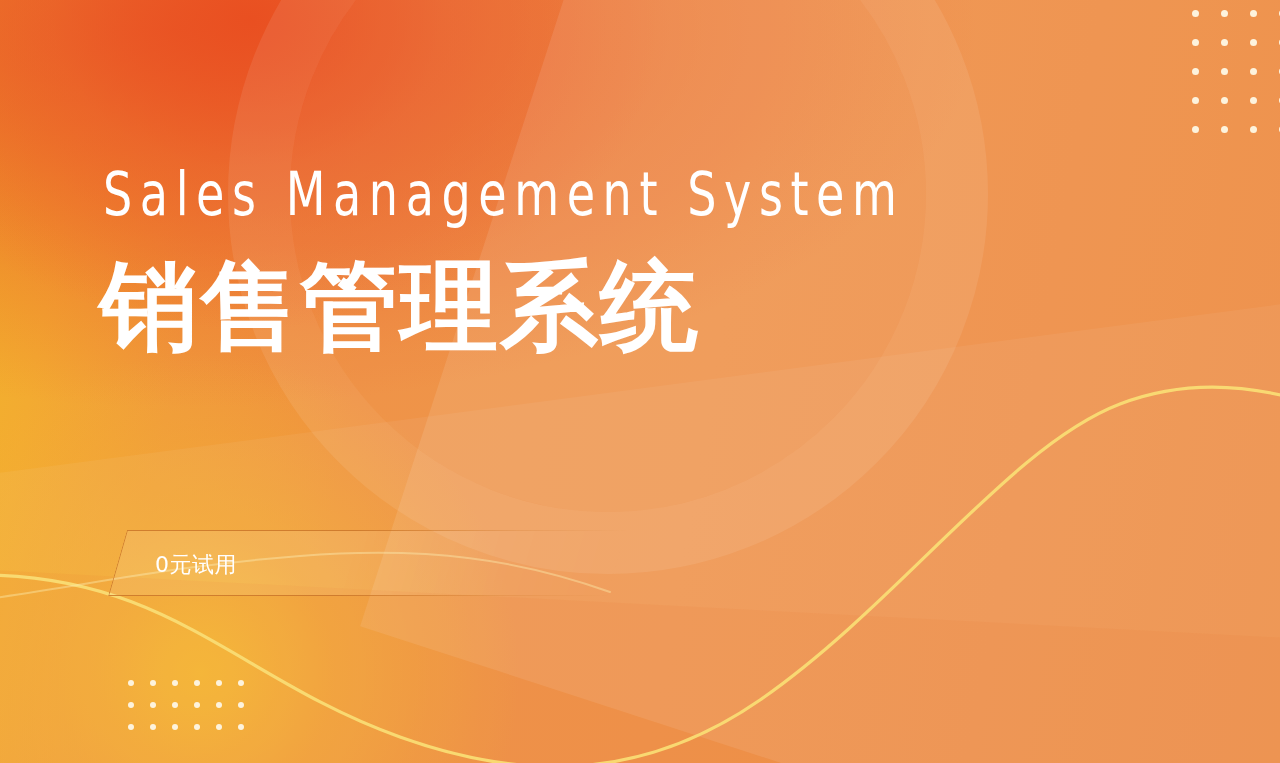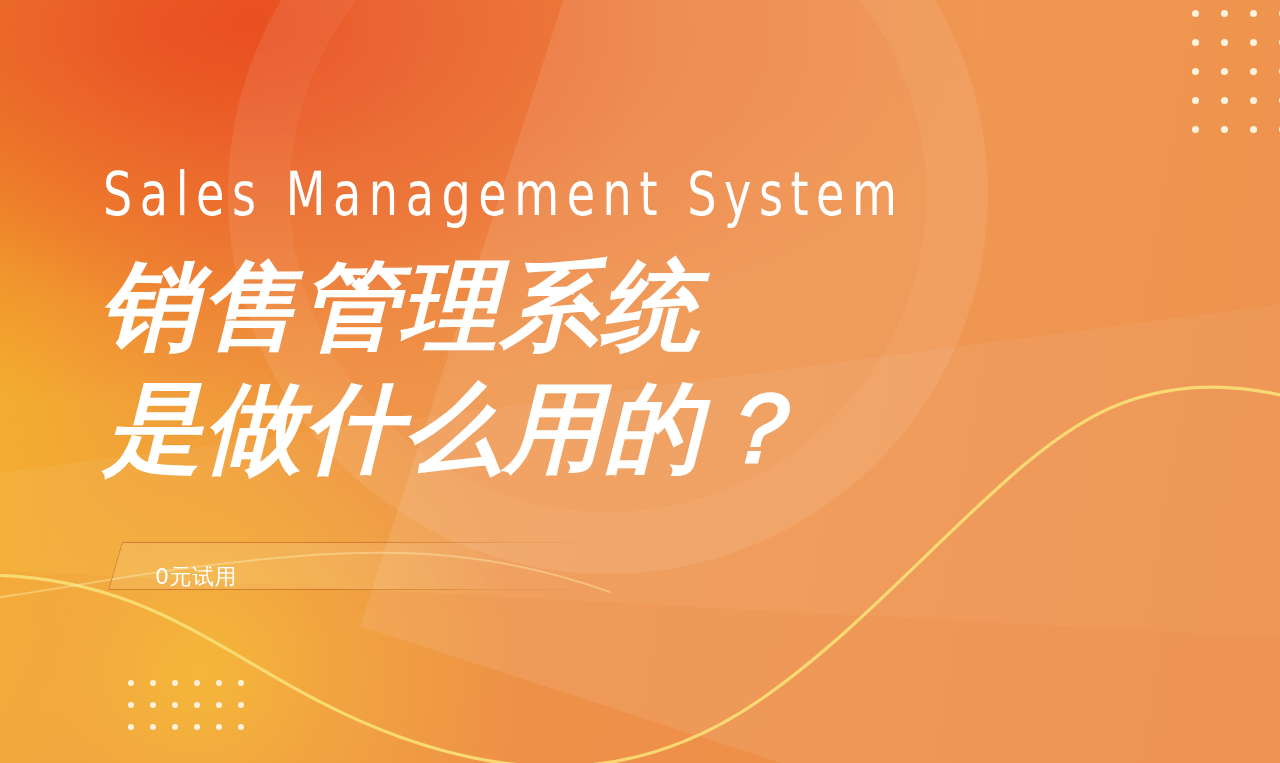--- a/index.html
+++ b/index.html
@@ -147,34 +147,33 @@
     position: absolute;
     left: 100px;
     top: 245px;
     color: #ffffff;
     font-family: "DejaVu Sans", "Liberation Sans", sans-serif;
     font-size: 98px;
     font-weight: bold;
     line-height: 122px;
     letter-spacing: 2px;
     white-space: nowrap;
-    font-style: italic;
   }
   .title-cn .line2 {
     display: block;
     margin-left: 4px;
   }
 
   
   .cta {
     position: absolute;
     left: 108px;
-    top: 542px;
+    top: 530px;
     width: 500px;
-    height: 48px;
+    height: 66px;
   }
   .cta-shape {
     position: absolute;
     inset: 0;
     background: rgba(255,255,255,0.10);
     border: 1px solid rgba(201,116,40,0.85);
     box-sizing: border-box;
     transform: skewX(-16deg);
     transform-origin: bottom left;
     -webkit-mask-image: linear-gradient(90deg, #000 0%, #000 46%, rgba(0,0,0,0.25) 78%, rgba(0,0,0,0) 100%);
@@ -255,21 +254,20 @@
       <span style="width: 6px; height: 6px; left: 88px; top: 44px;"></span>
       <span style="width: 6px; height: 6px; left: 110px; top: 44px;"></span>
     </div>
 
   <div class="content">
 
     <div class="title-en">Sales Management System</div>
 
     <div class="title-cn">
       <span class="line1">销售管理系统</span>
-      <span class="line2">是做什么用的？</span>
     </div>
 
     <div class="cta">
       <div class="cta-shape"></div>
       <div class="cta-label">0元试用</div>
     </div>
 
   </div>
 </div>
 

